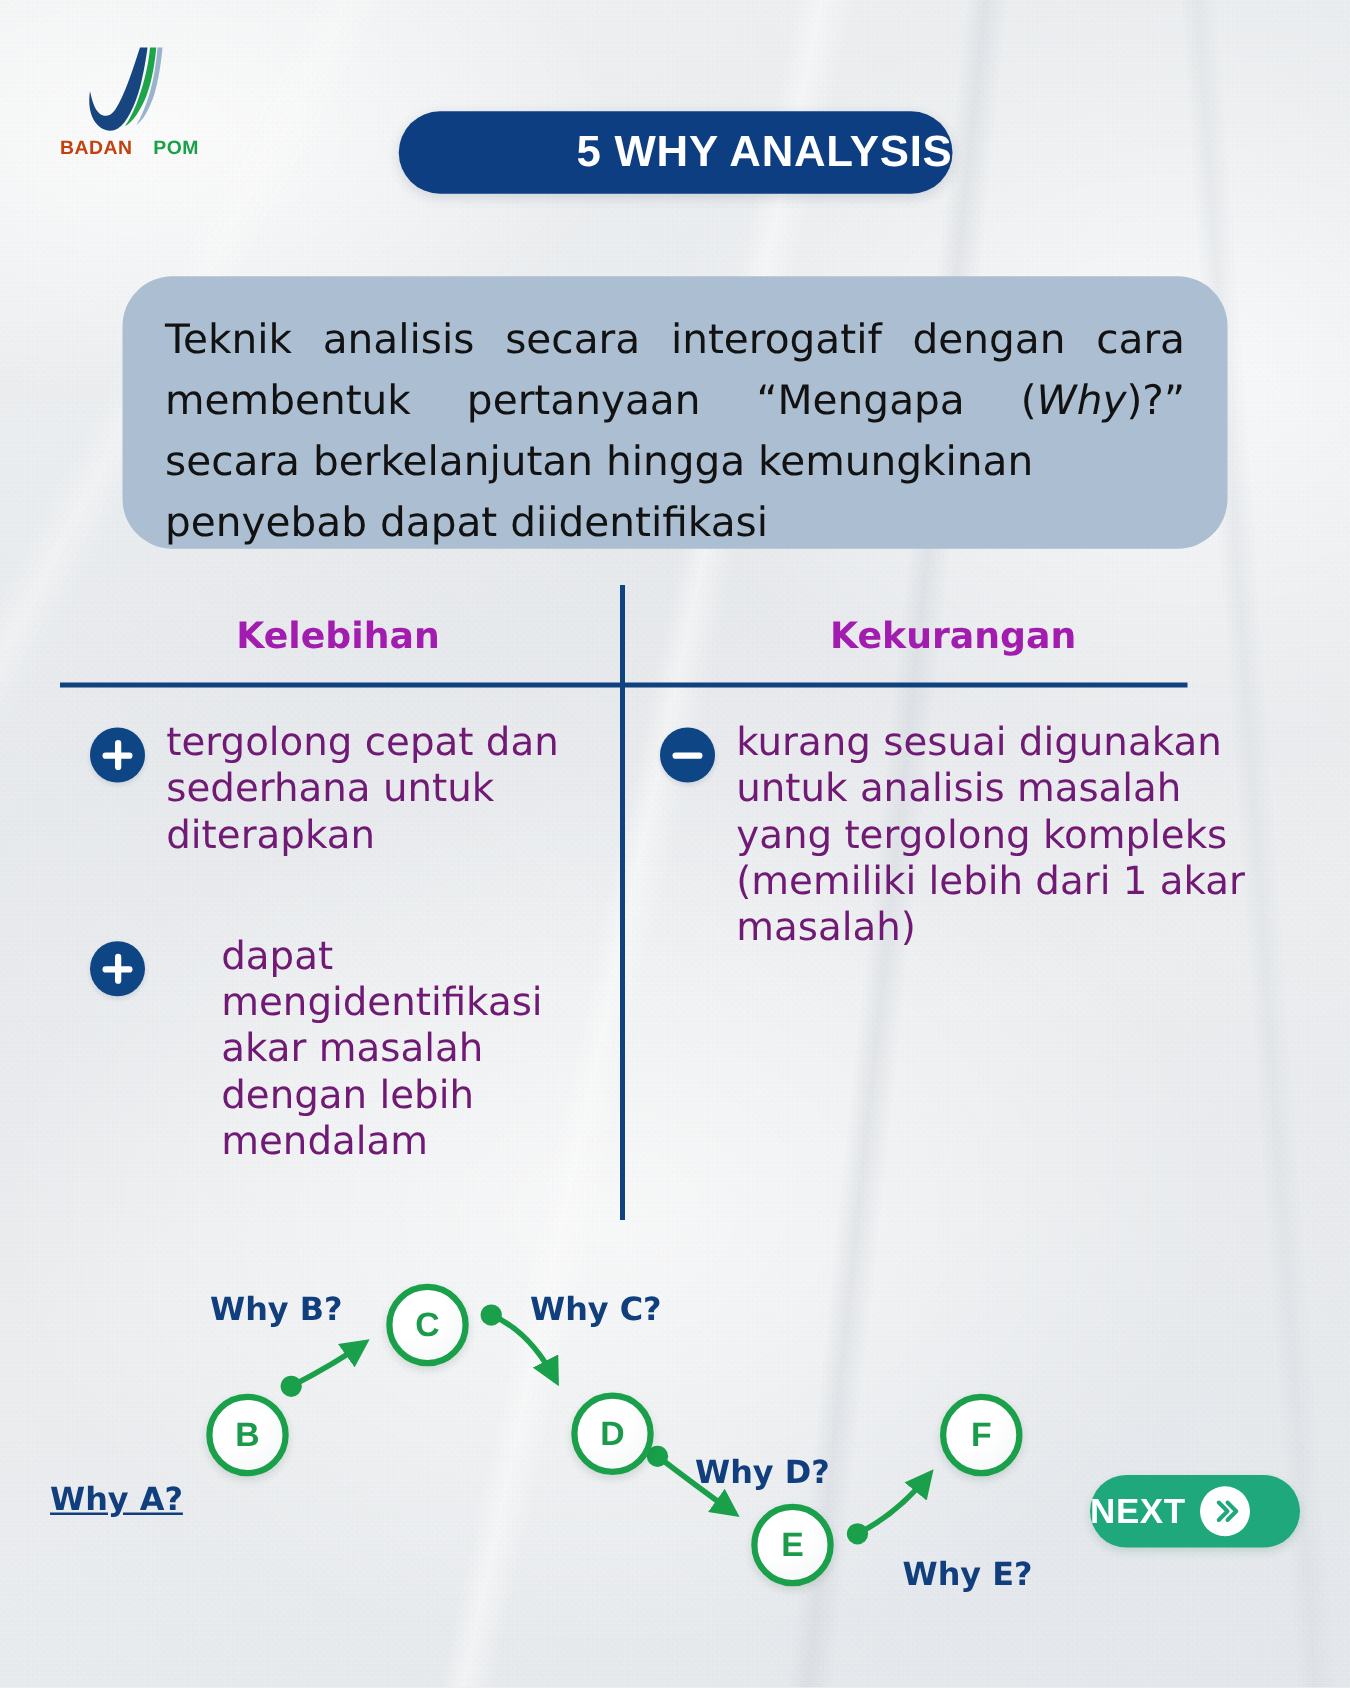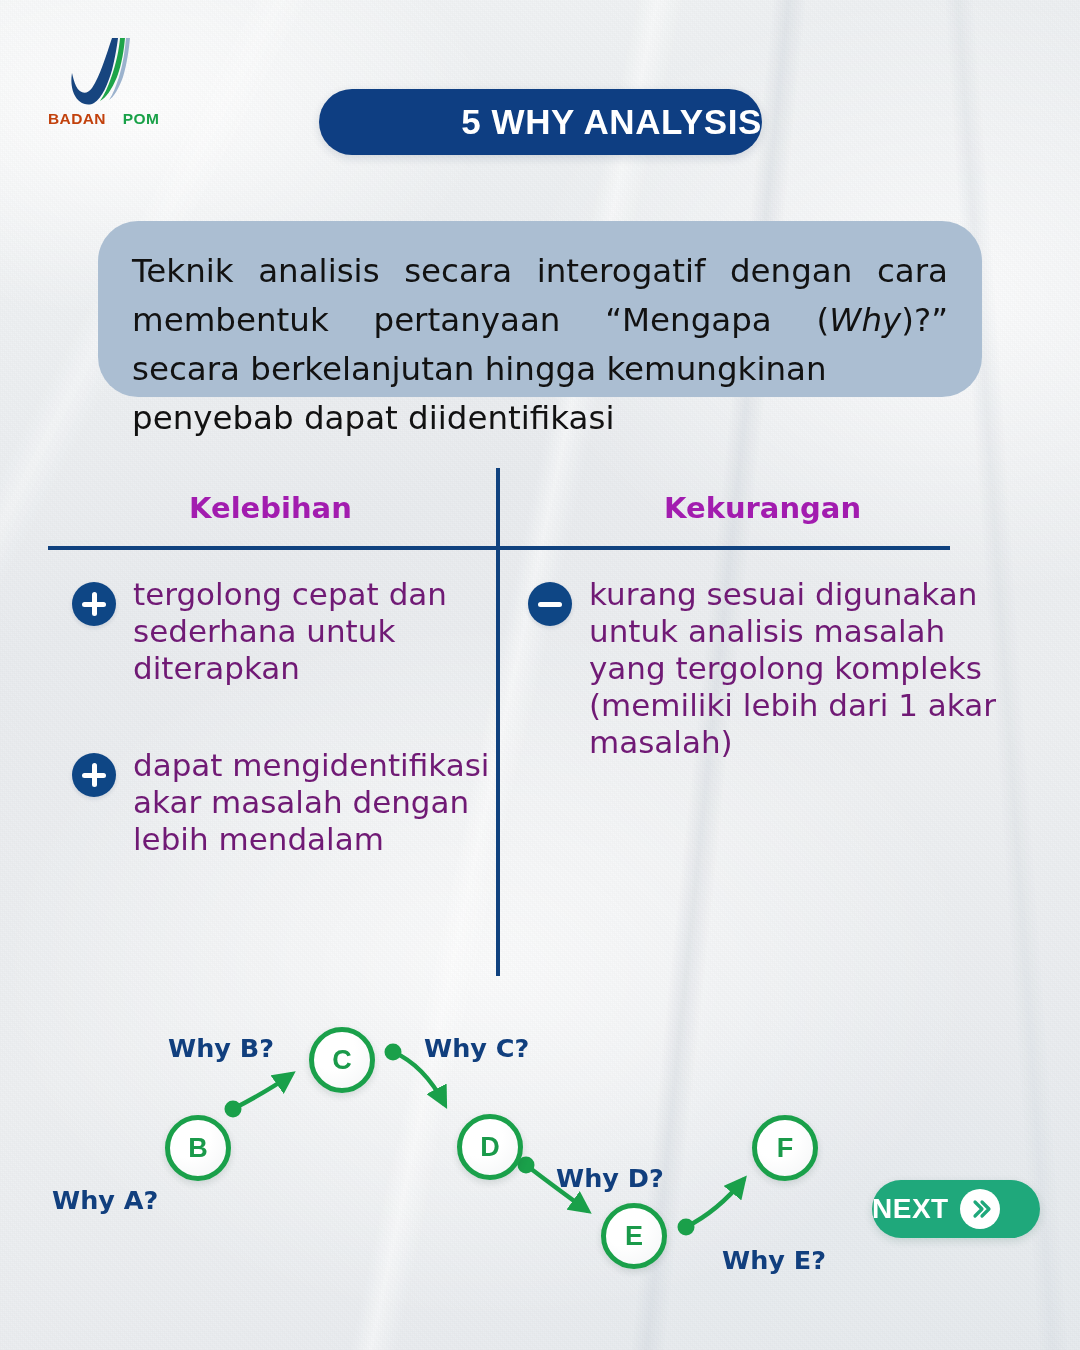--- a/index.html
+++ b/index.html
@@ -81,21 +81,21 @@
     font-size: 35px;
     font-weight: bold;
     letter-spacing: 0.6px;
     white-space: nowrap;
   }
 
   
   #desc-panel {
     position: absolute;
     left: 98px; top: 221px;
-    width: 884px; height: 176px;
+    width: 884px; height: 218px;
     background: #abbed2;
     border-radius: 40px;
     padding: 26px 34px 0 34px;
   }
   #desc-text {
     font-family: "DejaVu Sans", sans-serif;
     font-size: 32.5px;
     line-height: 49px;
     color: #121212;
     text-align: justify;
@@ -128,21 +128,21 @@
     white-space: nowrap;
   }
   #head-pros { left: 189px; }
   #head-cons { left: 664px; }
 
   .bullet-list { position: absolute; }
   #pros-list { left: 72px; top: 576px; width: 424px; }
   #cons-list { left: 528px; top: 576px; width: 500px; }
 
   .bullet-item { display: flex; align-items: flex-start; }
-  #pros-list .bullet-item + .bullet-item { margin-top: 60px; }
+  #pros-list .bullet-item + .bullet-item { margin-top: 60px; gap: 44px; }
   #cons-list .bullet-item + .bullet-item { margin-top: 36px; }
 
   .badge {
     flex: 0 0 auto;
     width: 44px; height: 44px;
     border-radius: 50%;
     background: #0e4685;
     position: relative;
     margin-top: 6px;
     box-shadow: 0 2px 4px rgba(20,40,80,0.12);
@@ -315,21 +315,21 @@
     <div class="node" style="left:457px;  top:119px;">
         <span>D</span>
       </div>
     <div class="node" style="left:601px;  top:208px;">
         <span>E</span>
       </div>
     <div class="node" style="left:752px;  top:120px;">
         <span>F</span>
       </div>
 
-    <div class="why-label" style="left:52px;  top:190px;">Why A?</div>
+    <div class="why-label" style="left:40px;  top:190px;text-decoration:underline;">Why A?</div>
     <div class="why-label" style="left:168px; top:38px;">Why B?</div>
     <div class="why-label" style="left:424px; top:38px;">Why C?</div>
     <div class="why-label" style="left:556px; top:168px;">Why D?</div>
     <div class="why-label" style="left:722px; top:250px;">Why E?</div>
   </div>
 
   <div id="next-button">
     <span id="next-label">NEXT</span>
     <span id="next-chevron">
       <svg width="24" height="24" viewBox="0 0 24 24" fill="none" stroke="#1fa87b" stroke-width="3.2" stroke-linecap="round" stroke-linejoin="round">

